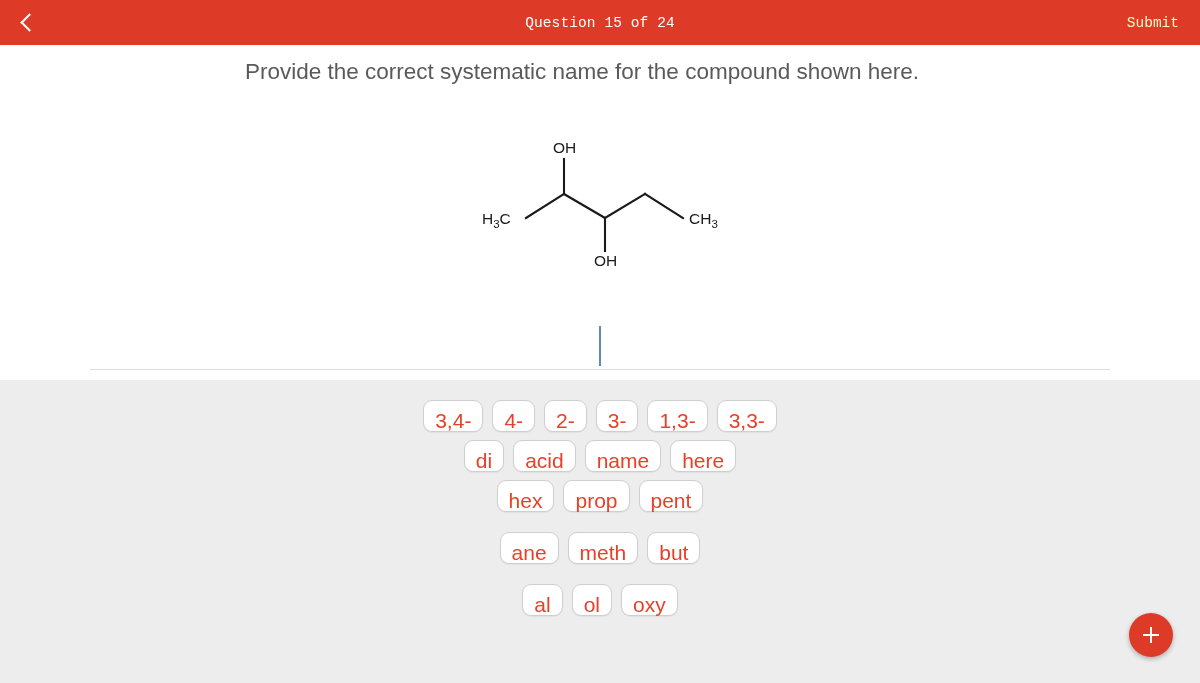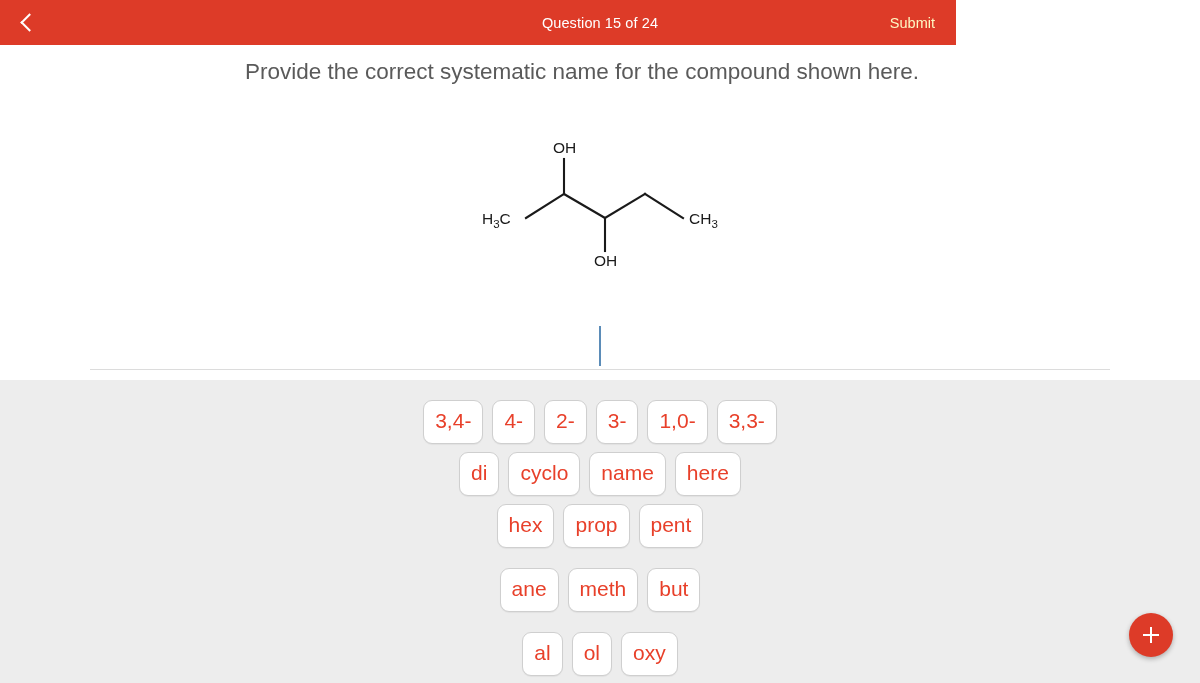--- a/index.html
+++ b/index.html
@@ -15,26 +15,27 @@
     position: relative;
     width: 1200px;
     height: 683px;
     background: #ffffff;
   }
 
   
   .header {
     position: absolute;
     top: 0; left: 0;
-    width: 956px;
+    width: 1200px;
     height: 45px;
     background: #dd3b28;
     display: flex;
     align-items: center;
     justify-content: space-between;
+    font-family: Liberation Mono, monospace;
   }
   .back-btn {
     width: 58px;
     height: 45px;
     display: flex;
     align-items: center;
     justify-content: center;
     cursor: pointer;
   }
   .chev {
@@ -140,21 +141,21 @@
     gap: 9px;
     margin-bottom: 8px;
   }
   .token {
     background: #ffffff;
     border: 1px solid #cfcfcf;
     border-radius: 9px;
     color: #e8402a;
     font-size: 21px;
     line-height: 1;
-    padding: 9px 11px 12px 11px;
+    padding: 9px 11px 0 11px;
     min-width: 34px;
     cursor: pointer;
     box-shadow: 0 1px 1px rgba(0,0,0,0.05);
     user-select: none;
   }
 
   
   .fab {
     position: absolute;
     left: 1129px;
@@ -220,26 +221,26 @@
     </div>
     <div class="answer-line"></div>
   </div>
 
   <div class="tray">
     <div class="token-row">
       <div class="token">3,4-</div>
       <div class="token">4-</div>
       <div class="token">2-</div>
       <div class="token">3-</div>
-      <div class="token">1,0-</div>
+      <div class="token">1,3-</div>
       <div class="token">3,3-</div>
     </div>
     <div class="token-row">
       <div class="token">di</div>
-      <div class="token">cyclo</div>
+      <div class="token">acid</div>
       <div class="token">name</div>
       <div class="token">here</div>
     </div>
     <div class="token-row">
       <div class="token">hex</div>
       <div class="token">prop</div>
       <div class="token">pent</div>
     </div>
     <div class="token-row" style="margin-top:20px;">
       <div class="token">ane</div>

